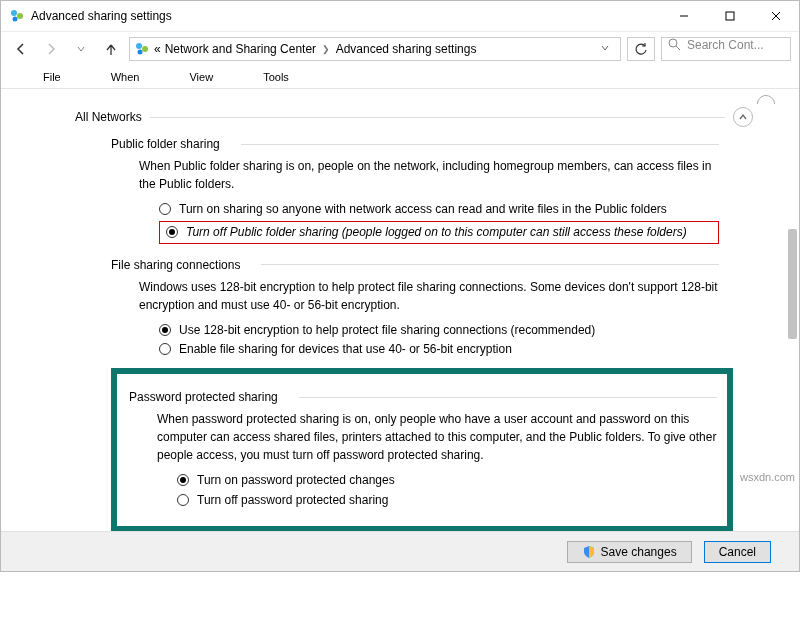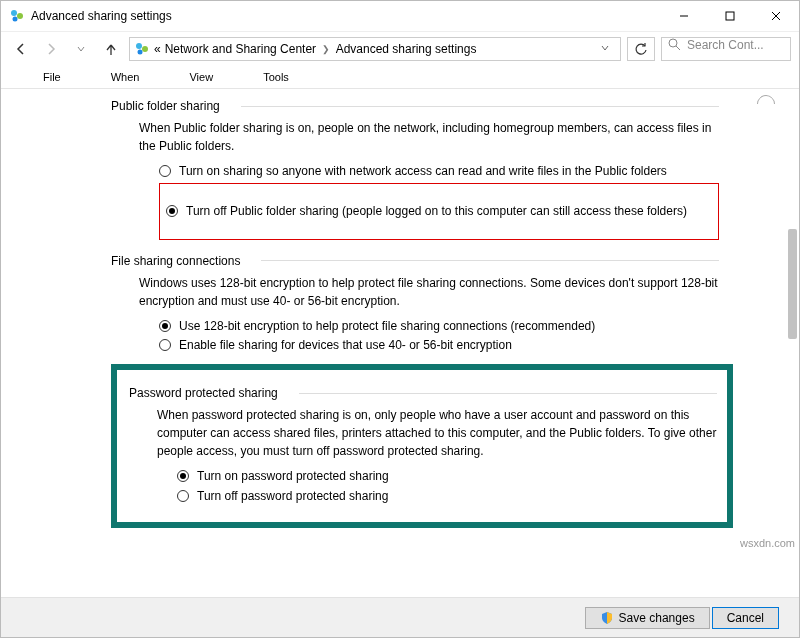--- a/index.html
+++ b/index.html
@@ -1,17 +1,17 @@
 <!DOCTYPE html>
 <html><head>
 <meta charset="utf-8">
 <style>
   * { box-sizing: border-box; font-family: "Segoe UI", Tahoma, sans-serif; }
   body { margin:0; background:#fff; font-size:12px; color:#000; }
-  .window { width:800px; height:638px; border:1px solid #bbb; display:flex; flex-direction:column; }
+  .window { width:800px; height:572px; border:1px solid #bbb; display:flex; flex-direction:column; }
   .titlebar { height:30px; display:flex; align-items:center; padding-left:8px; }
   .titlebar .icon { width:16px; height:16px; margin-right:6px; }
   .title { flex:1; font-size:12px; }
   .winbtns { display:flex; }
   .winbtn { width:46px; height:30px; display:flex; align-items:center; justify-content:center; color:#333; }
   .navbar { height:34px; display:flex; align-items:center; padding:0 8px; gap:6px; border-top:1px solid #eee; }
   .navbtn { width:24px; height:24px; display:flex; align-items:center; justify-content:center; color:#666; border-radius:2px; }
   .navbtn.enabled { color:#333; }
   .breadcrumb { flex:1; border:1px solid #ccc; height:24px; display:flex; align-items:center; padding:0 4px; gap:4px; font-size:12px; }
   .bc-icon { width:16px; height:16px; }
@@ -28,26 +28,26 @@
   .secthead .line { flex:1; height:1px; background:#ddd; margin-left:8px; }
   .collapse { width:20px; height:20px; border:1px solid #bbb; border-radius:50%; display:flex; align-items:center; justify-content:center; margin-left:8px; margin-right:26px; }
   .sub { margin-left:110px; margin-right:60px; }
   .subtitle { display:flex; align-items:center; margin:10px 0 6px 0;gap:13px;}
   .subtitle .line { flex:1; height:1px; background:#ddd; margin-left:8px; }
   .desc { margin:6px 0 8px 28px; line-height:1.5; }
   .opts { margin-left:48px; }
   .opt { display:flex; align-items:flex-start; gap:8px; margin:3px 0; line-height:1.4; }
   .radio { width:12px; height:12px; border:1px solid #333; border-radius:50%; margin-top:2px; flex-shrink:0; display:flex; align-items:center; justify-content:center; }
   .radio.checked::after { content:""; width:6px; height:6px; background:#000; border-radius:50%; }
-  .redbox { border:1px solid #d00; padding:19px 6px; }
+  .redbox { border:1px solid #d00; padding:2px 6px;font-style:italic; }
   .redbox-big { border:6px solid #0f766e; margin:10px 46px 25px 110px; padding:6px 10px 14px 12px; }
   .redbox-big .subtitle { margin-left:0; }
   .redbox-big .desc { margin-left:28px; }
   .redbox-big .opts { margin-left:48px; }
-  .footer { height:40px; border-top:1px solid #e2e2e2; display:flex; align-items:center; justify-content:flex-end; gap:2px; padding-right:20px; background:#f0f0f0; }
+  .footer { height:40px; border-top:1px solid #e2e2e2; display:flex; align-items:center; justify-content:flex-end; gap:12px; padding-right:28px; background:#f0f0f0; }
   .btn { height:22px; border:1px solid #adadad; background:#e1e1e1; padding:0 14px; font-size:12px; display:flex; align-items:center; gap:5px; }
   .btn.primary { border:1.5px solid #0078d7; }
   .shield { width:14px; height:14px; }
   .watermark { position:absolute; right:4px; bottom:48px; font-size:11px; color:#999; }
 </style>
 </head>
 <body>
 
 <div class="window">
   <div class="titlebar">
@@ -131,20 +131,29 @@
     <span class="menuitem">File</span>
     <span class="menuitem">When</span>
     <span class="menuitem">View</span>
     <span class="menuitem">Tools</span>
   </div>
 
   <div class="content">
     <div class="help-circle"></div>
     <div class="scrollbar"></div>
 
+    <div class="secthead">
+      <span>All Networks</span>
+      <span class="line"></span>
+      <span class="collapse">
+          <svg width="10" height="10">
+            <path d="M2 7 L5 3 L8 7" fill="none" stroke="#666" stroke-width="1.3"></path>
+          </svg>
+        </span>
+    </div>
 
     <div class="sub">
       <div class="subtitle">
           <span>Public folder sharing</span>
           <span class="line"></span>
         </div>
       <div class="desc">When Public folder sharing is on, people on the network, including homegroup members, can access files in the Public folders.</div>
       <div class="opts">
         <div class="opt">
             <span class="radio"></span>
@@ -175,21 +184,21 @@
 
     <div class="redbox-big">
       <div class="subtitle">
           <span>Password protected sharing</span>
           <span class="line"></span>
         </div>
       <div class="desc">When password protected sharing is on, only people who have a user account and password on this computer can access shared files, printers attached to this computer, and the Public folders. To give other people access, you must turn off password protected sharing.</div>
       <div class="opts">
         <div class="opt">
             <span class="radio checked"></span>
-            <span>Turn on password protected sharing</span>
+            <span>Turn on password protected changes</span>
           </div>
         <div class="opt">
             <span class="radio"></span>
             <span>Turn off password protected sharing</span>
           </div>
       </div>
     </div>
 
     <div class="watermark">wsxdn.com</div>
   </div>

